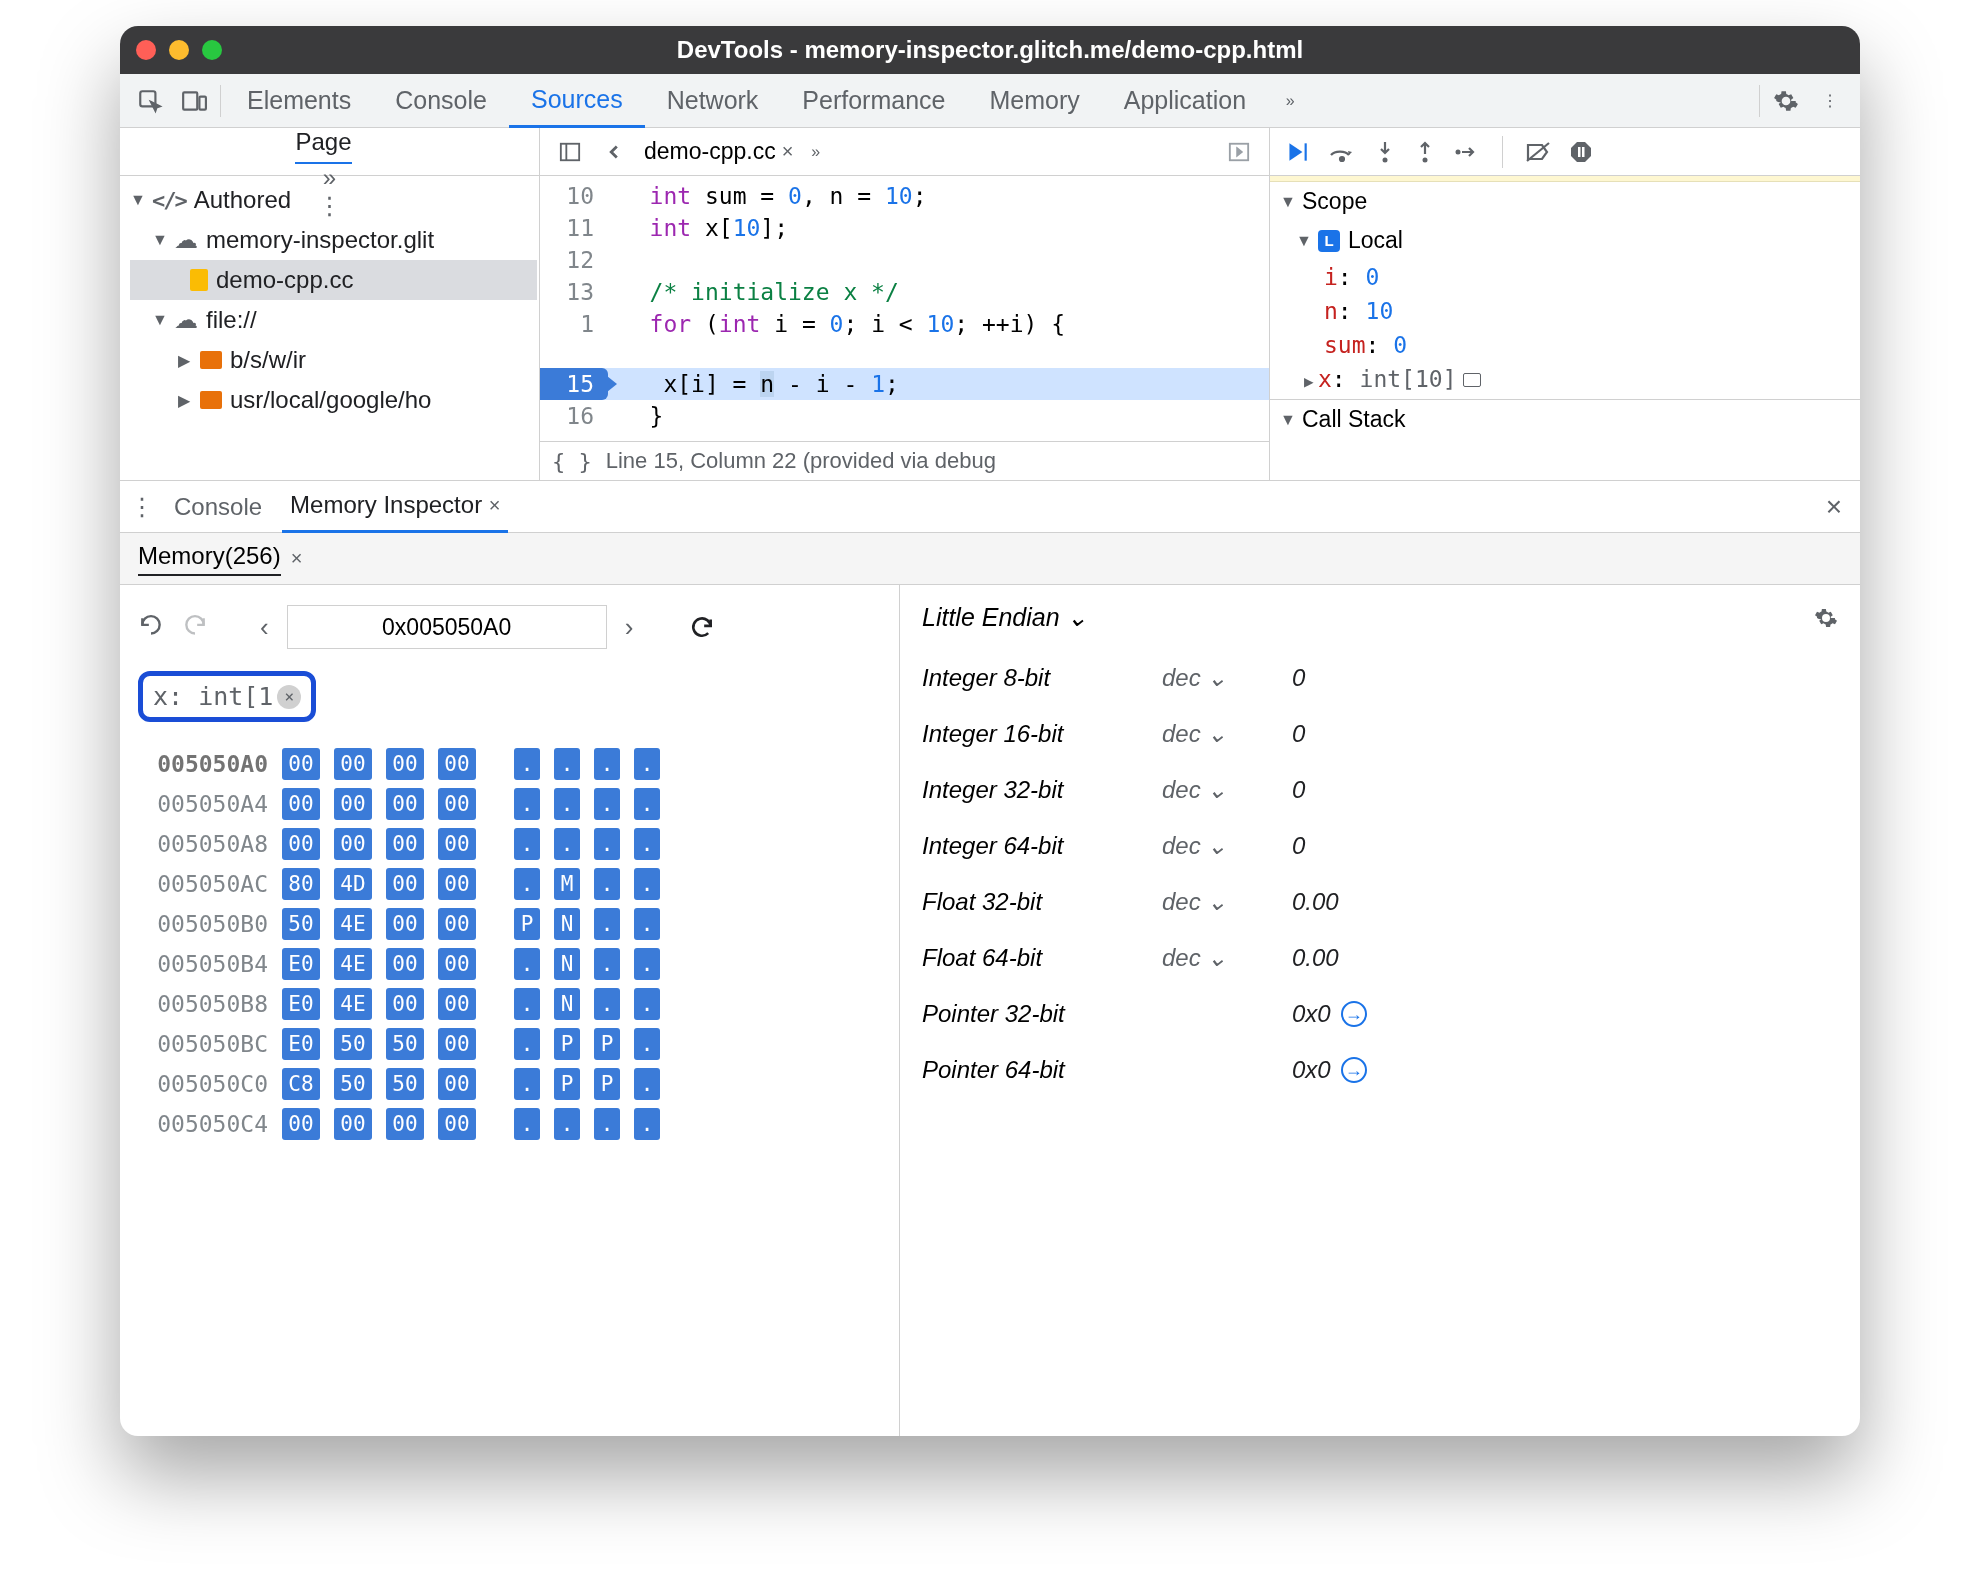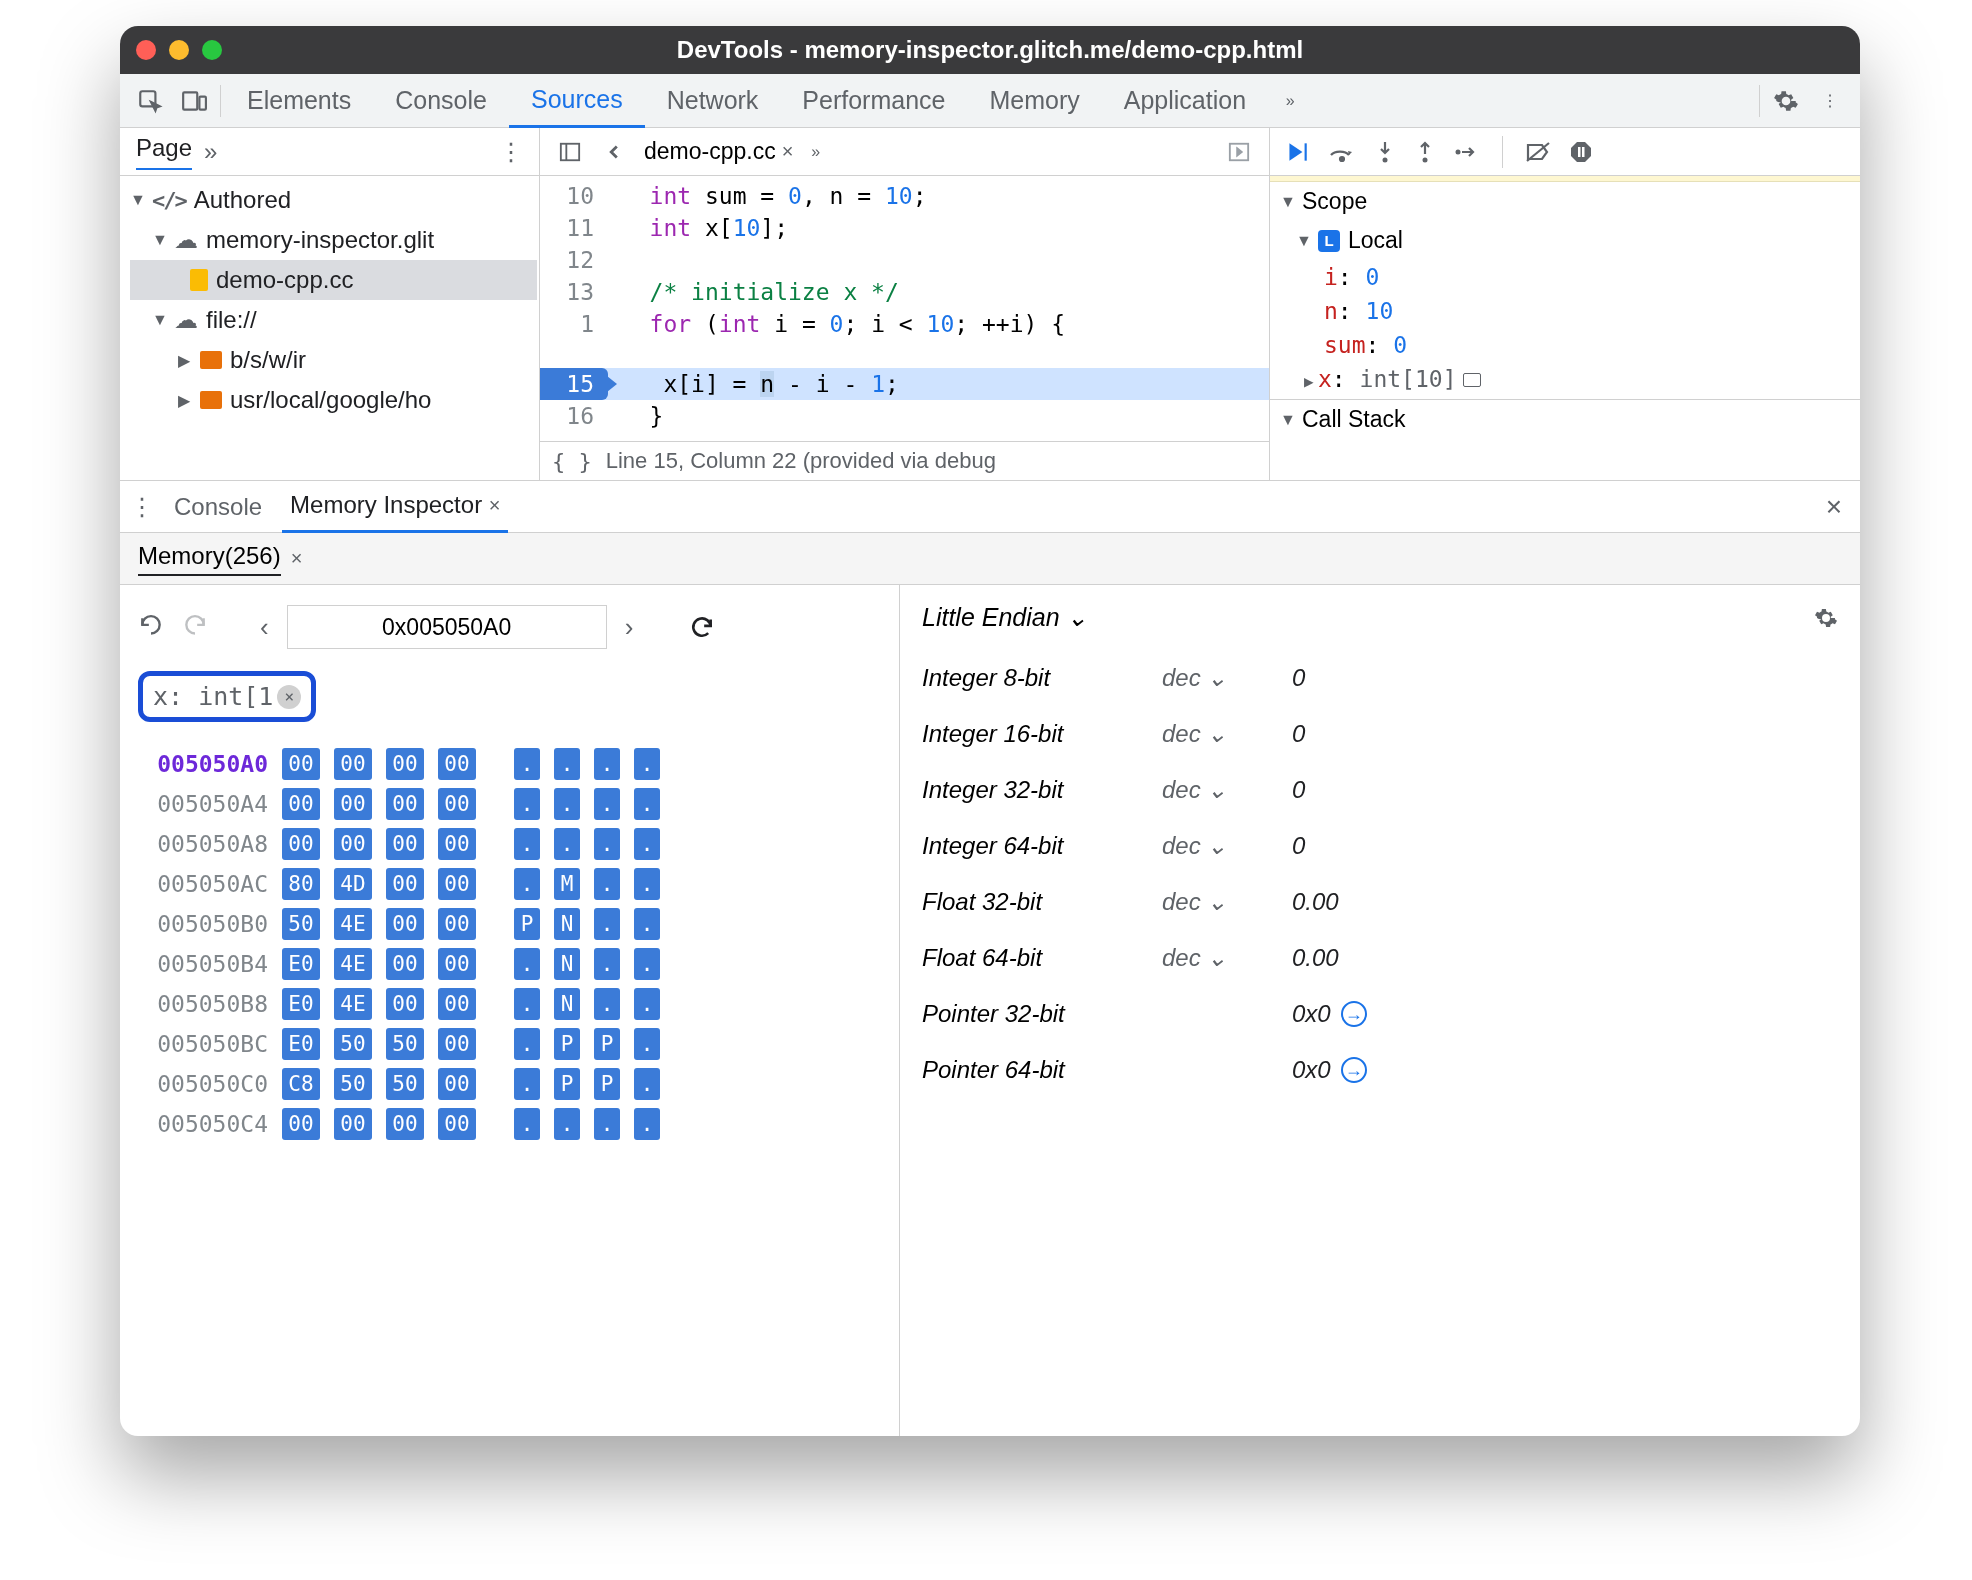--- a/index.html
+++ b/index.html
@@ -37,21 +37,21 @@
   background: #f1f3f4;
 }
 .icon-btn { width: 44px; height: 44px; display: inline-flex; align-items: center; justify-content: center; color: #5f6368; }
 .vr { width: 1px; height: 32px; background: #d0d0d0; margin: 0 4px; }
 .tab { padding: 0 22px; height: 54px; display: flex; align-items: center; font-size: 25px; color: #5f6368; }
 .tab.active { color: #1a73e8; border-bottom: 3px solid #1a73e8; }
 .spacer { flex: 1; }
 
 .main-row { display: flex; height: 352px; }
 .left-pane { width: 420px; border-right: 1px solid #d0d0d0; display: flex; flex-direction: column; }
-.left-tabs { height: 48px; display: flex; align-items: center; padding: 0 16px; font-size: 24px; color: #202124; border-bottom: 1px solid #d0d0d0; }
+.left-tabs { height: 48px; display: flex; align-items: center; padding: 0 24px; font-size: 24px; color: #202124; border-bottom: 1px solid #d0d0d0; flex-direction: column; }
 .left-tabs .lbl { border-bottom: 2px solid #1a73e8; padding-bottom: 6px; margin-right: 12px; }
 .tree { padding: 4px 2px 0 10px; font-size: 24px; color: #202124; overflow: hidden; }
 .tree-row { display: flex; align-items: center; height: 40px; gap: 8px; white-space: nowrap; }
 .tree-row.sel { background: #dadce0; }
 .tri { font-size: 16px; color: #5f6368; width: 14px; }
 .fld { width: 22px; height: 18px; background: #e8710a; border-radius: 2px; display: inline-block; }
 .cloud::before { content:"☁"; font-size: 24px; color:#5f6368; }
 .tag::before { content:"</>"; font-family: monospace; font-weight:700; color:#5f6368; font-size:22px; letter-spacing:-2px; }
 .file { width: 18px; height: 22px; background: #fbbc04; border-radius: 2px; display:inline-block; }
 
@@ -93,21 +93,21 @@
 .mem-row { display:flex; flex:1; }
 .mem-left { width: 780px; padding: 20px 18px; border-right:1px solid #d0d0d0; }
 .mem-toolbar { display:flex; align-items:center; gap: 18px; margin-bottom: 22px; }
 .addr-input { flex:0 0 320px; height: 44px; border:1px solid #d0d0d0; font-size:23px; text-align:center; font-family: inherit; }
 .obj-chip { border: 5px solid #1a4dd6; border-radius: 12px; display:inline-flex; align-items:center; padding: 6px 10px; font-family: Menlo, monospace; font-size:25px; color:#5f6368; gap:4px; }
 .chipx { background:#d0d0d0; width:24px; height:24px; border-radius:50%; display:inline-flex; align-items:center; justify-content:center; font-size:16px; color:#5f6368; }
 
 .hex-grid { font-family: Menlo, monospace; font-size: 23px; margin-top: 26px; }
 .hex-row { display:flex; align-items:center; gap: 14px; margin-bottom: 8px; }
 .haddr { width: 130px; color:#80868b; text-align:right; }
-.hex-row.first .haddr { color:#6d28d9; font-weight:700; }
+.hex-row.first .haddr { color:#737373; font-weight:700; }
 .hbyte { width:38px; height:32px; background:#3b7bd8; color:#fff; display:inline-flex; align-items:center; justify-content:center; border-radius:3px; font-size:21px; }
 .hgap { width: 10px; }
 .hch { width:26px; height:32px; background:#3b7bd8; color:#fff; display:inline-flex; align-items:center; justify-content:center; border-radius:3px; font-size:21px; }
 
 .mem-right { flex:1; padding: 18px 22px; font-style: italic; }
 .mr-head { display:flex; align-items:center; justify-content:space-between; font-size:25px; margin-bottom: 18px; }
 .vrow { display:flex; align-items:center; font-size:24px; padding: 14px 0; }
 .vlabel { width: 240px; }
 .vfmt { width: 130px; color:#5f6368; display:flex; align-items:center; gap:6px; }
 .vval { color:#202124; display:flex; align-items:center; gap:10px; }

